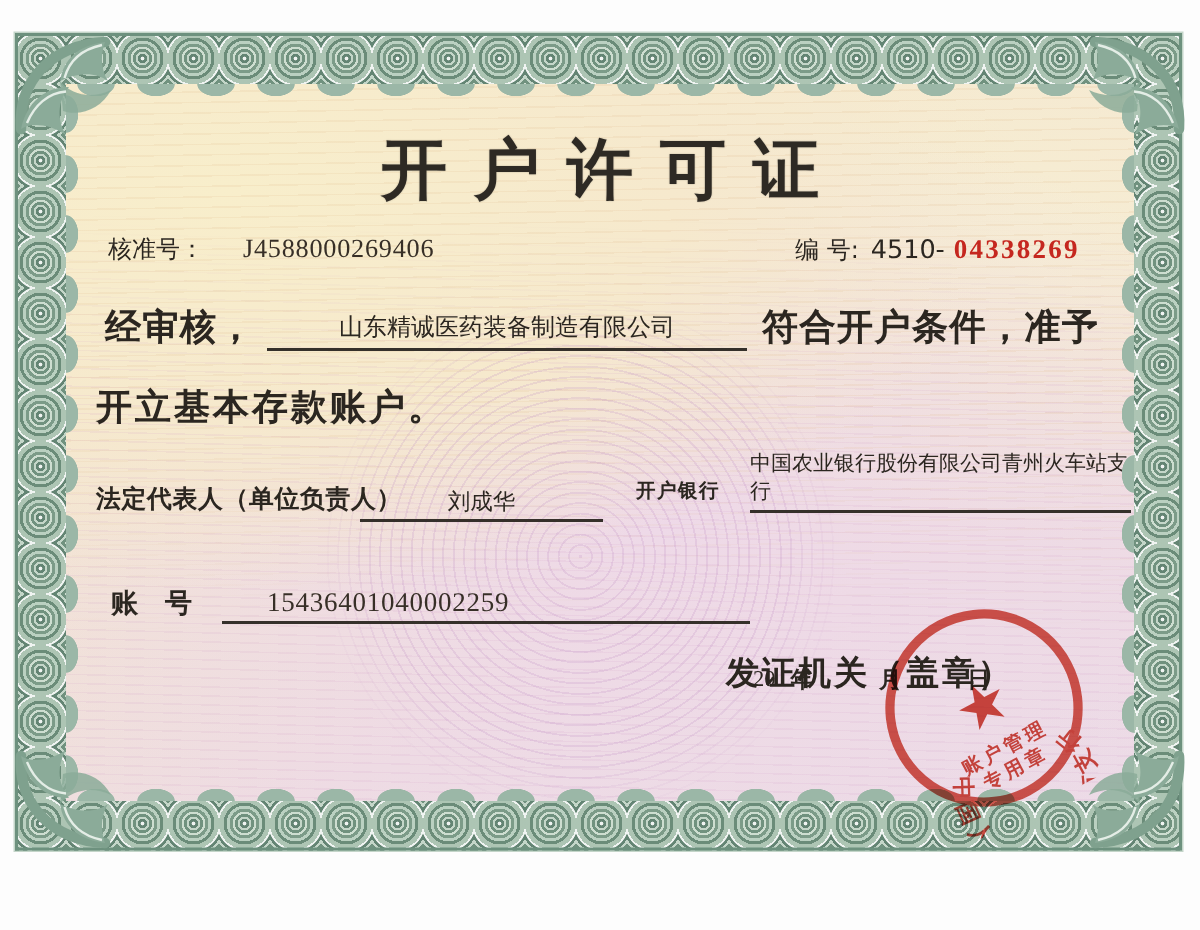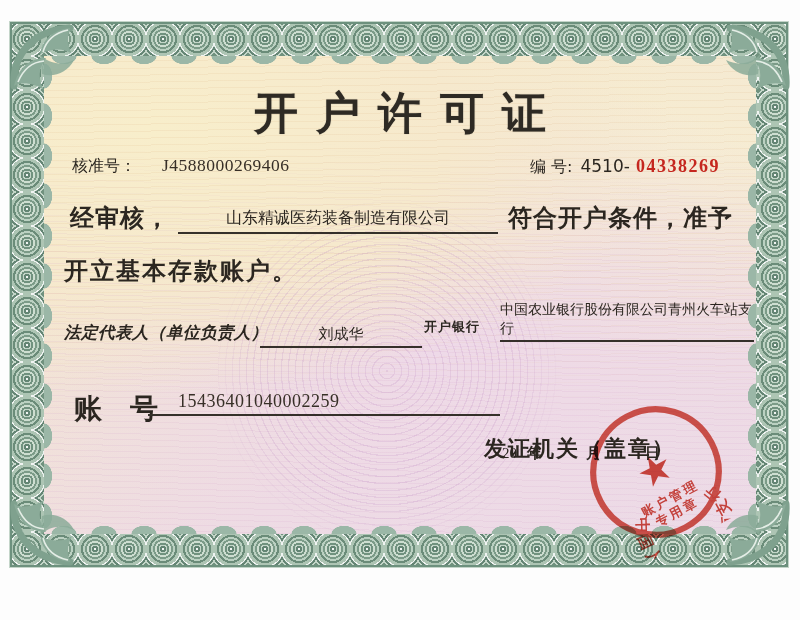--- a/index.html
+++ b/index.html
@@ -82,25 +82,25 @@
   }
   .row-approval{position:absolute;left:28px;top:99px;font-size:16px;}
   .row-approval .val{font-family:"Liberation Serif","DejaVu Serif",serif;font-size:17.5px;margin-left:26px;letter-spacing:.5px;color:#372f27;}
   .serial{position:absolute;left:486px;top:100px;font-size:16px;}
   .serial .pre{margin-left:8px;font-size:17px;}
   .serial .num{font-family:"Liberation Serif","DejaVu Serif",serif;font-weight:700;font-size:18px;letter-spacing:1.5px;margin-left:6px;}
   .line1{position:absolute;left:26px;top:146px;right:16px;display:flex;align-items:flex-end;}
   .big{font-size:24px;font-weight:600;letter-spacing:1px;}
   .company-box{flex:0 0 320px;margin:0 10px 0 8px;border-bottom:2px solid #35302a;text-align:center;font-size:16px;padding-bottom:3px;font-weight:500;}
   .line2{position:absolute;left:20px;top:199px;font-size:24px;font-weight:600;letter-spacing:2px;}
-  .legal-label{position:absolute;left:20px;top:266px;font-size:16.5px;font-weight:600;letter-spacing:.5px;font-style:italic;}
-  .legal-name-box{position:absolute;left:216px;top:252px;width:162px;height:36px;border-bottom:2px solid #35302a;text-align:center;font-size:15px;display:flex;align-items:flex-end;justify-content:center;padding-bottom:2px;}
+  .legal-label{position:absolute;left:20px;top:266px;font-size:16.5px;font-weight:600;letter-spacing:.5px;}
+  .legal-name-box{position:absolute;left:196px;top:252px;width:162px;height:36px;border-bottom:2px solid #35302a;text-align:center;font-size:15px;display:flex;align-items:flex-end;justify-content:center;padding-bottom:2px;}
   .bank-label{position:absolute;left:380px;top:262px;font-size:13px;font-weight:600;letter-spacing:1px;}
   .bank-box{position:absolute;left:456px;top:244px;width:254px;border-bottom:2px solid #35302a;font-size:14px;line-height:1.35;padding-bottom:2px;font-weight:500;}
-  .acct-label{position:absolute;left:30px;top:334px;font-size:28px;font-weight:600;}
+  .acct-label{position:absolute;left:30px;top:334px;font-size:18px;font-weight:600;}
   .acct-box{position:absolute;left:104px;top:320px;width:322px;height:36px;border-bottom:2px solid #35302a;display:flex;align-items:flex-end;padding:0 0 2px 30px;
     font-family:"Liberation Serif","DejaVu Serif",serif;font-size:18px;letter-spacing:.5px;color:#372f27;}
   .issuer{position:absolute;left:440px;top:378px;font-size:22px;font-weight:600;letter-spacing:2px;}
   .dateline{position:absolute;left:458px;top:388px;font-size:15px;font-weight:600;display:flex;align-items:center;}
   .dateline .d20{font-family:"Liberation Serif","DejaVu Serif",serif;font-weight:400;font-size:15px;}
   .dateline .yy{margin-left:10px;}
   .dateline .mm{margin-left:44px;}
   .dateline .dd{margin-left:44px;}
   
   .seal{position:absolute;left:536px;top:340px;width:152px;height:152px;z-index:5;

